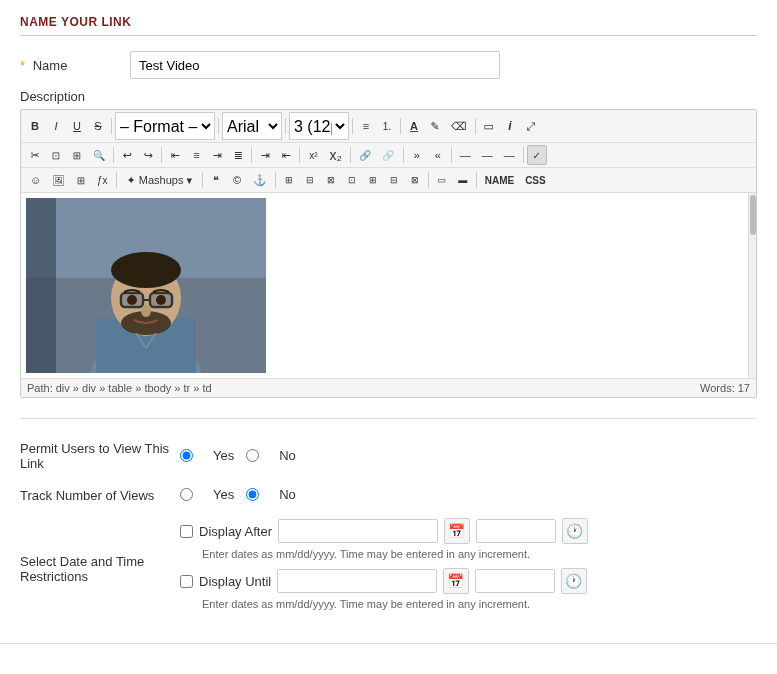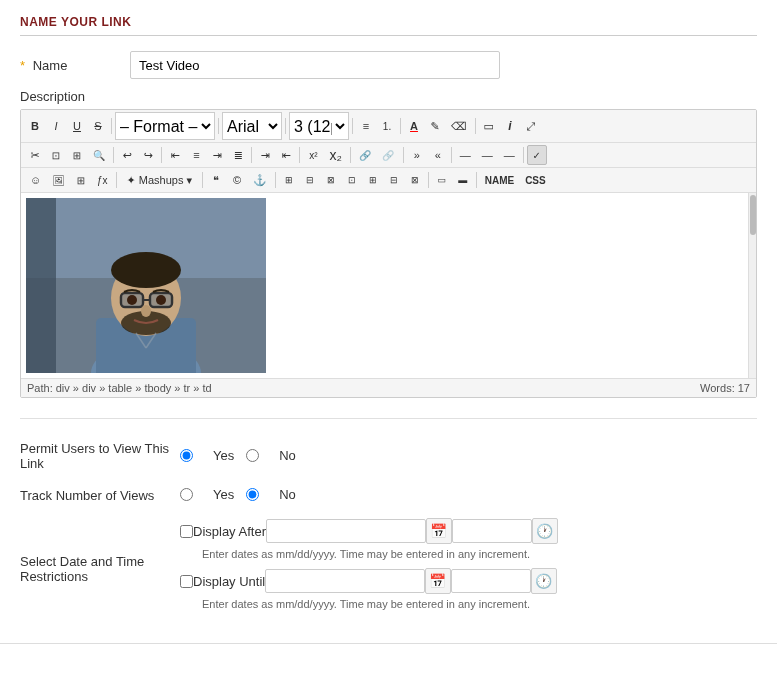--- a/index.html
+++ b/index.html
@@ -197,20 +197,21 @@
     }
 
     input[type="radio"] {
       cursor: pointer;
     }
 
     
     .date-row {
       display: flex;
       align-items: center;
+      gap: 6px;
       margin-bottom: 4px;
     }
 
     .date-hint {
       font-size: 11px;
       color: #666;
       margin-bottom: 8px;
       margin-left: 22px;
     }
 

